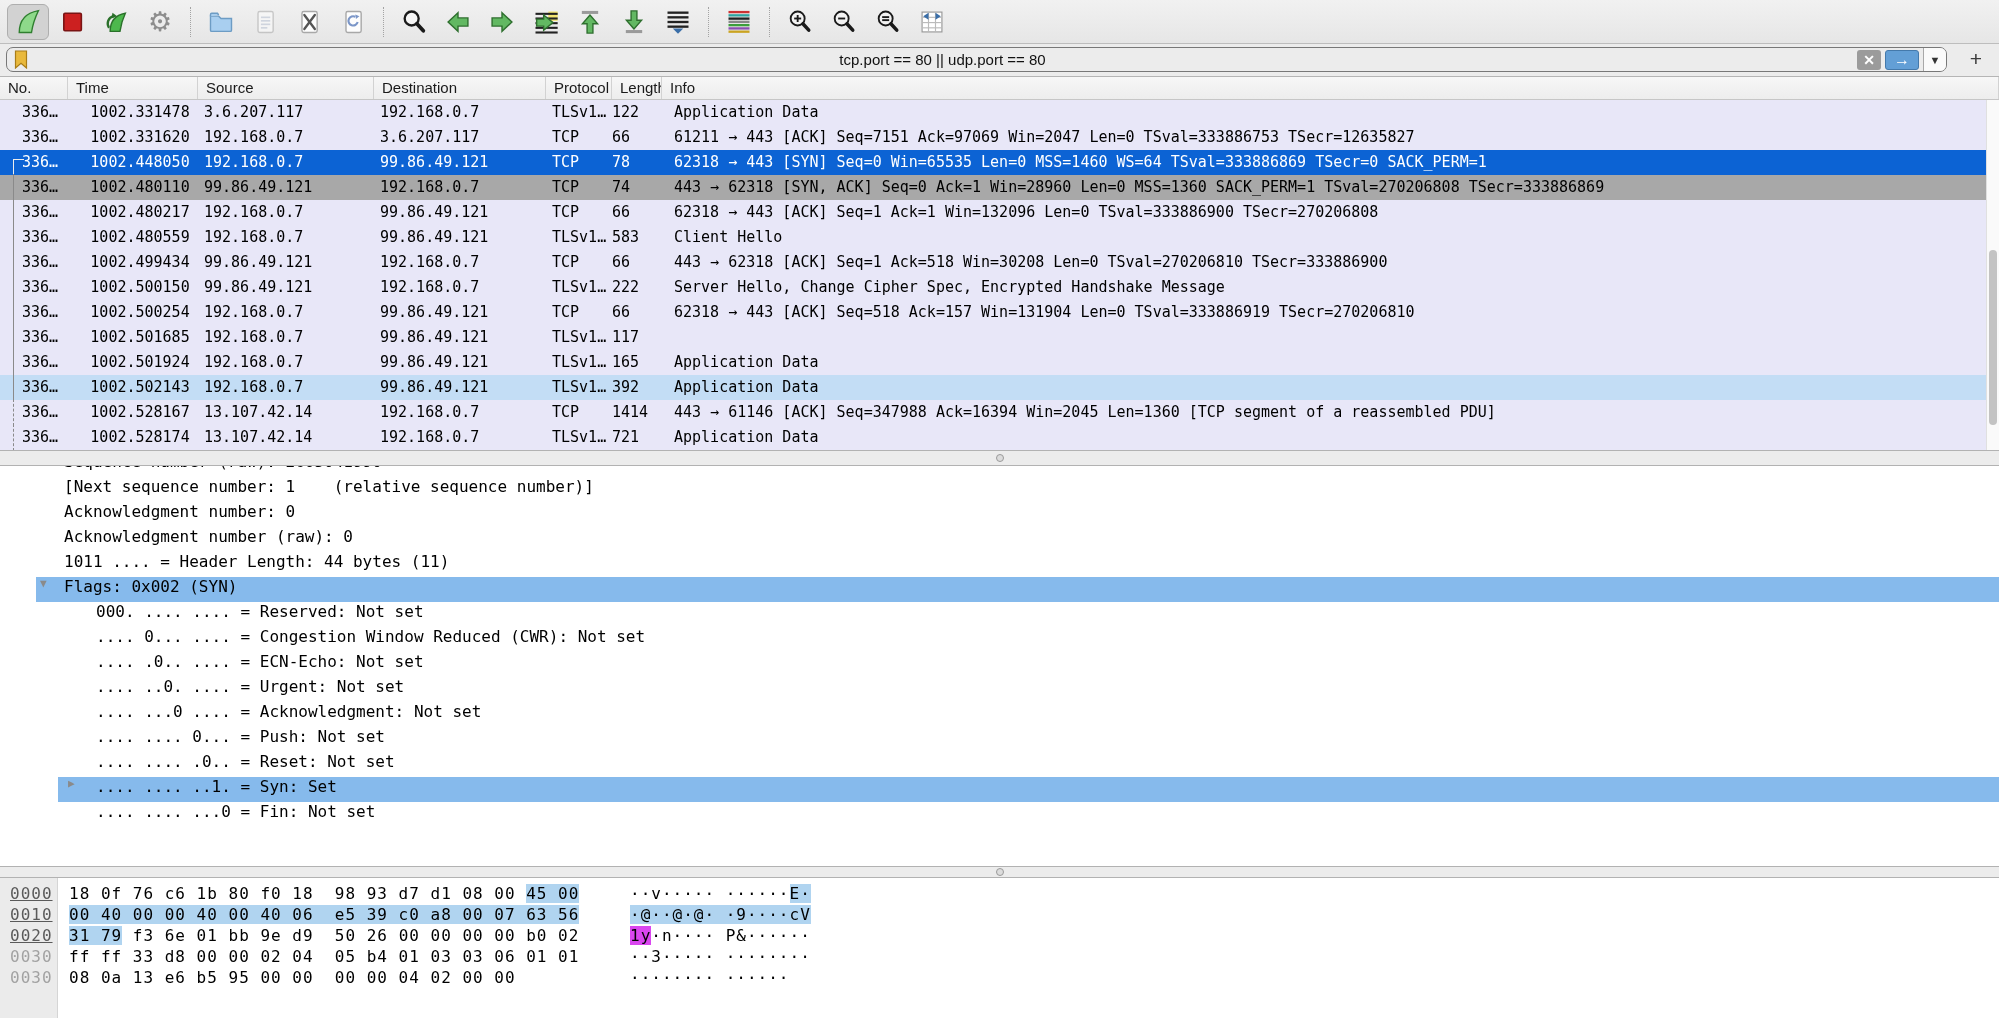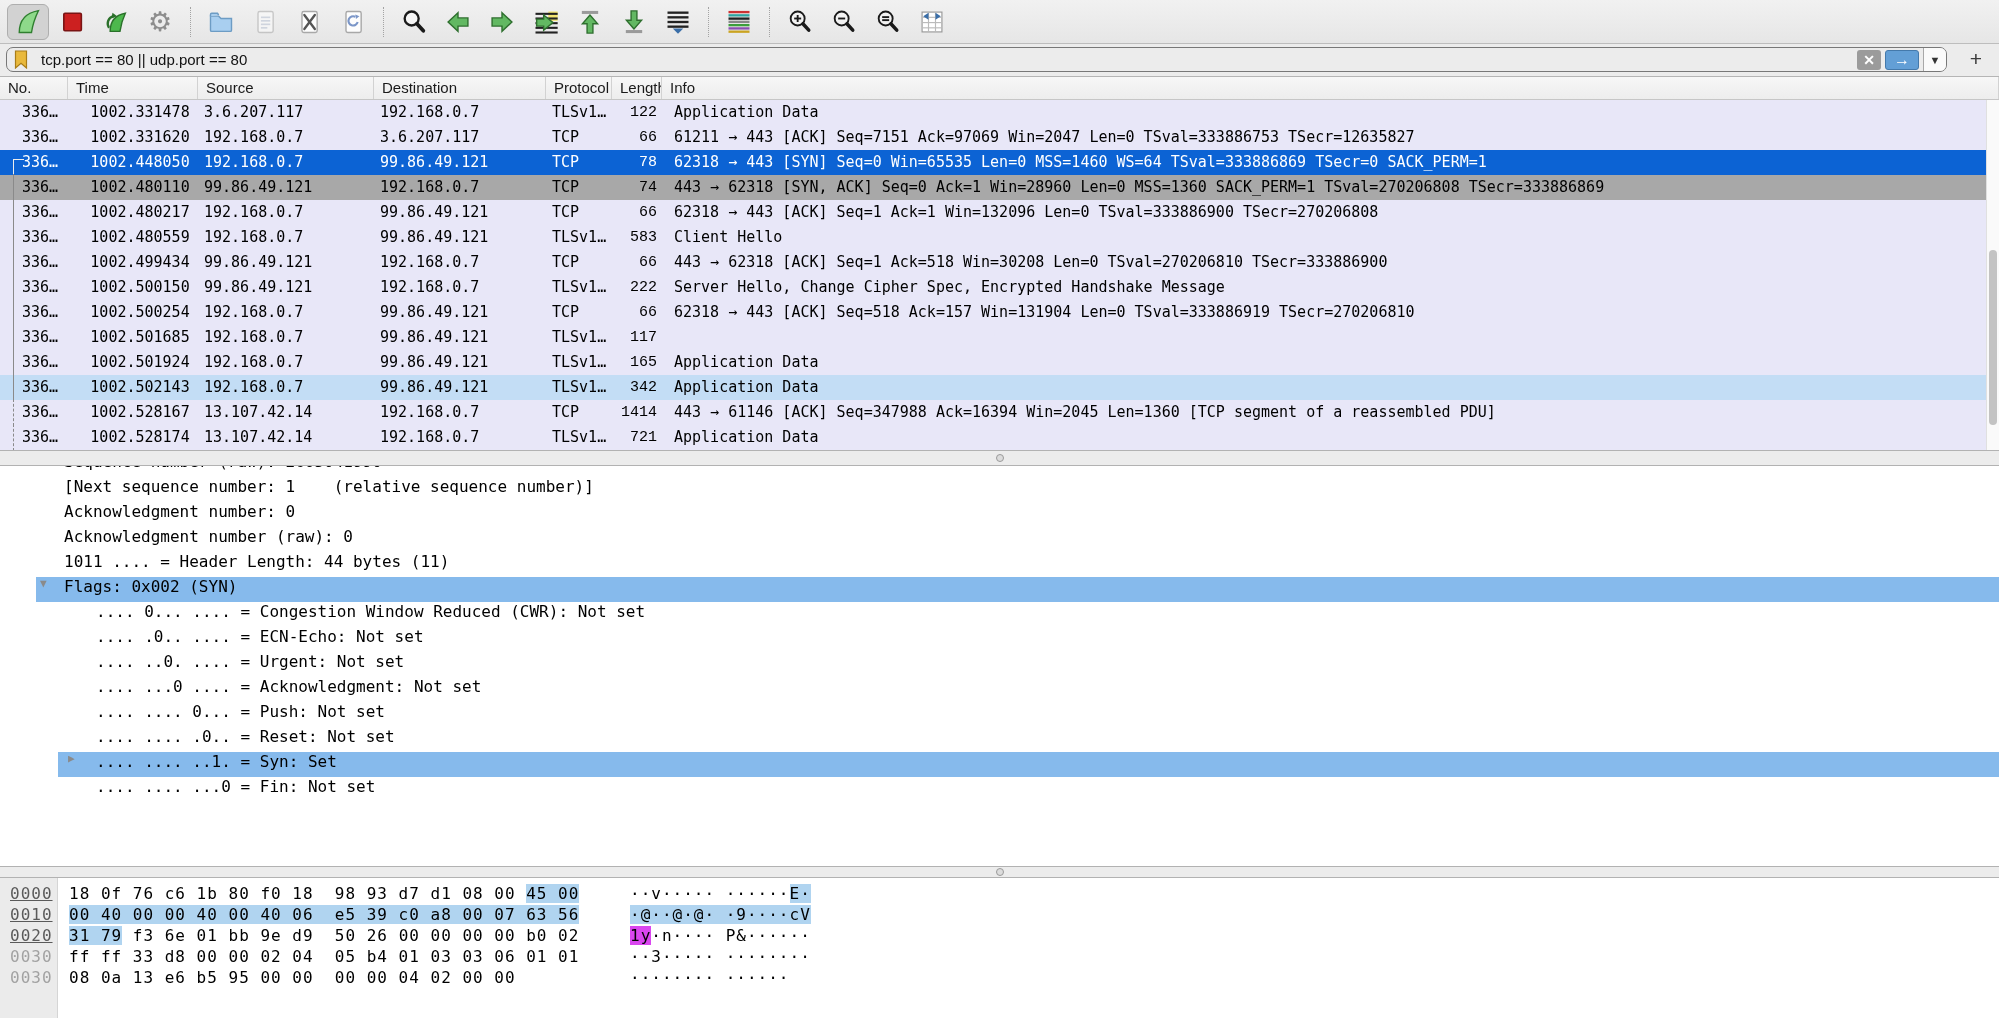--- a/index.html
+++ b/index.html
@@ -14,21 +14,21 @@
   .tb svg{display:block;}
   .tbsep{height:30px;border-left:1px dotted #a3a3a3;margin:0 8px;}
   .gear-glyph{font-size:27px;color:#8d8d8d;line-height:1;font-family:"DejaVu Sans",sans-serif;}
   .faded{opacity:.55;}
   
   #filterbar{position:absolute;left:0;top:44px;width:100%;height:33px;background:#ececec;
              border-bottom:1px solid #b5b5b5;box-sizing:border-box;}
   #filter-field{position:absolute;left:6px;top:3px;right:52px;height:25px;border:1.5px solid #787878;
                 border-radius:7px;display:flex;align-items:center;box-sizing:border-box;overflow:hidden;}
   #filter-input{flex:1;height:100%;border:none;outline:none;background:transparent;
-                font:15px "Liberation Sans",sans-serif;color:#111;padding:0 13px;}
+                font:15px "Liberation Sans",sans-serif;color:#111;padding:0 6px;text-align:center;}
   .ff-btn{display:flex;align-items:center;justify-content:center;border-radius:3px;margin-right:4px;}
   #filter-clear{width:24px;height:20px;background:#9b9b9b;color:#fff;font-size:14px;font-weight:bold;}
   #filter-apply{width:34px;height:20px;background:#639fd6;border:1px solid #4479ab;color:#fff;
                 font-size:16px;font-weight:bold;box-sizing:border-box;}
   #filter-caret{width:22px;align-self:stretch;background:#fafafa;border-left:1px solid #a8a8a8;
                 display:flex;align-items:center;justify-content:center;font-size:11px;color:#333;margin:0;}
   #filter-add{position:absolute;right:8px;top:2px;width:30px;height:26px;font-size:21px;color:#3c3c3c;
               display:flex;align-items:center;justify-content:center;background:none;border:none;}
   
   #plist-header{position:absolute;left:0;top:77px;width:100%;height:23px;background:linear-gradient(#f7f7f7,#ededed);
@@ -39,21 +39,21 @@
   #packet-rows{position:absolute;left:0;top:100px;width:100%;height:350px;overflow:hidden;background:#fff;}
   .pl-row{position:relative;height:25px;display:flex;font:15px "DejaVu Sans Mono",monospace;
           line-height:25px;white-space:nowrap;color:#000;}
   .pl-row.sel{color:#fff;}
   .pl-row .cell{box-sizing:border-box;overflow:hidden;white-space:pre;}
   .pl-row .c-no{text-align:right;padding-right:10px;}
   .pl-row .c-time{padding-left:14px;text-align:center;}
   .pl-row .c-src{padding-left:6px;}
   .pl-row .c-dst{padding-left:6px;}
   .pl-row .c-proto{padding-left:6px;}
-  .pl-row .c-len{text-align:right;padding-right:5px;font-family:Liberation Mono, monospace;}
+  .pl-row .c-len{text-align:left;padding-right:5px;}
   .pl-row .c-info{padding-left:12px;}
   .mark{position:absolute;left:13px;width:10px;z-index:2;}
   .mark.bracket{top:9px;bottom:-1px;border-left:1px solid #ededed;border-top:1px solid #ededed;}
   .mark.line{top:-1px;bottom:-1px;border-left:1px solid #8a8a8a;}
   .mark.dashed{top:-1px;bottom:-1px;border-left:1px dashed #8a8a8a;}
   
   #plist-scrollbar{position:absolute;right:0;top:100px;width:13px;height:350px;background:#fafafa;
                    border-left:1px solid #e0e0e0;box-sizing:border-box;}
   #plist-thumb{position:absolute;left:2px;right:2px;top:150px;height:175px;background:#c3c3c3;border-radius:5px;}
   
@@ -424,21 +424,21 @@
         <span class="cell c-len">165</span>
         <span class="cell c-info">Application Data</span>
       </div>
       <div class="pl-row" style="background: rgb(195, 221, 245);">
         <div class="mark line"></div>
         <span class="cell c-no">336…</span>
         <span class="cell c-time">1002.502143</span>
         <span class="cell c-src">192.168.0.7</span>
         <span class="cell c-dst">99.86.49.121</span>
         <span class="cell c-proto">TLSv1…</span>
-        <span class="cell c-len">342</span>
+        <span class="cell c-len">392</span>
         <span class="cell c-info">Application Data</span>
       </div>
       <div class="pl-row" style="background: rgb(232, 231, 248);">
         <div class="mark dashed"></div>
         <span class="cell c-no">336…</span>
         <span class="cell c-time">1002.528167</span>
         <span class="cell c-src">13.107.42.14</span>
         <span class="cell c-dst">192.168.0.7</span>
         <span class="cell c-proto">TCP</span>
         <span class="cell c-len">1414</span>
@@ -476,20 +476,23 @@
       <div class="dt-row">
         <span class="dt-text lv1">Acknowledgment number (raw): 0</span>
       </div>
       <div class="dt-row">
         <span class="dt-text lv1">1011 .... = Header Length: 44 bytes (11)</span>
       </div>
       <div class="dt-row">
         <div class="dt-band" style="left: 36px; background: rgb(134, 186, 236);"></div>
         <span class="dt-exp lv1">▼</span>
         <span class="dt-text lv1">Flags: 0x002 (SYN)</span>
+      </div>
+      <div class="dt-row">
+        <span class="dt-text lv2">000. .... .... = Reserved: Not set</span>
       </div>
       <div class="dt-row">
         <span class="dt-text lv2">.... 0... .... = Congestion Window Reduced (CWR): Not set</span>
       </div>
       <div class="dt-row">
         <span class="dt-text lv2">.... .0.. .... = ECN-Echo: Not set</span>
       </div>
       <div class="dt-row">
         <span class="dt-text lv2">.... ..0. .... = Urgent: Not set</span>
       </div>

